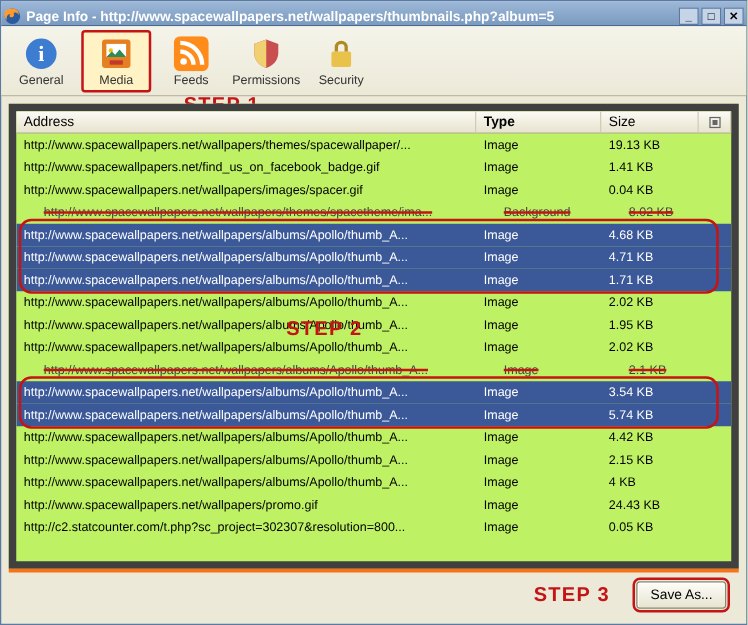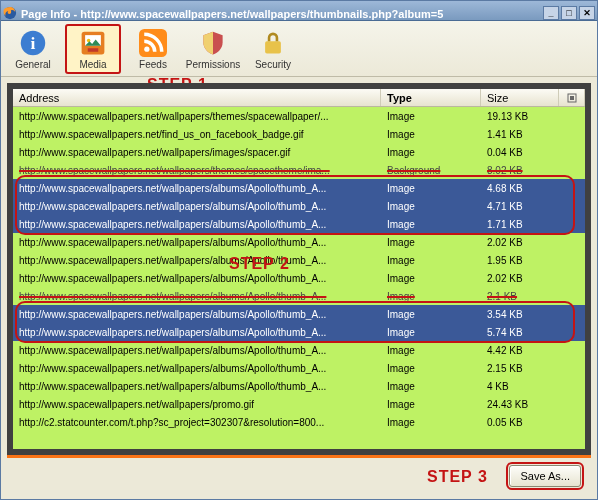--- a/index.html
+++ b/index.html
@@ -103,21 +103,21 @@
     display:flex;
     height:18px;
     align-items:center;
     white-space:nowrap;
   }
   .row .cell { padding: 0 6px; overflow:hidden;text-overflow:clip; font-size:10px;}
   .row .cell-addr { width:368px; }
   .row .cell-type { width:100px; }
   .row .cell-size { width:78px; }
   .row.sel { background:#3b5998;color:#fff; }
-  .row.struck { text-decoration: line-through; text-decoration-color: #c41414; text-decoration-thickness: 2px; color:#444;}
+  .row.struck { text-decoration: line-through; text-decoration-color: #c41414; text-decoration-thickness: 2px; color:#444;padding-left:16px;}
   .ann-box {
     position:absolute;
     border: 2px solid #c41414;
     border-radius: 10px;
     pointer-events:none;
   }
   .footer {
     height: 38px;
     display:flex;align-items:center;justify-content:flex-end;
     padding: 4px 10px;

